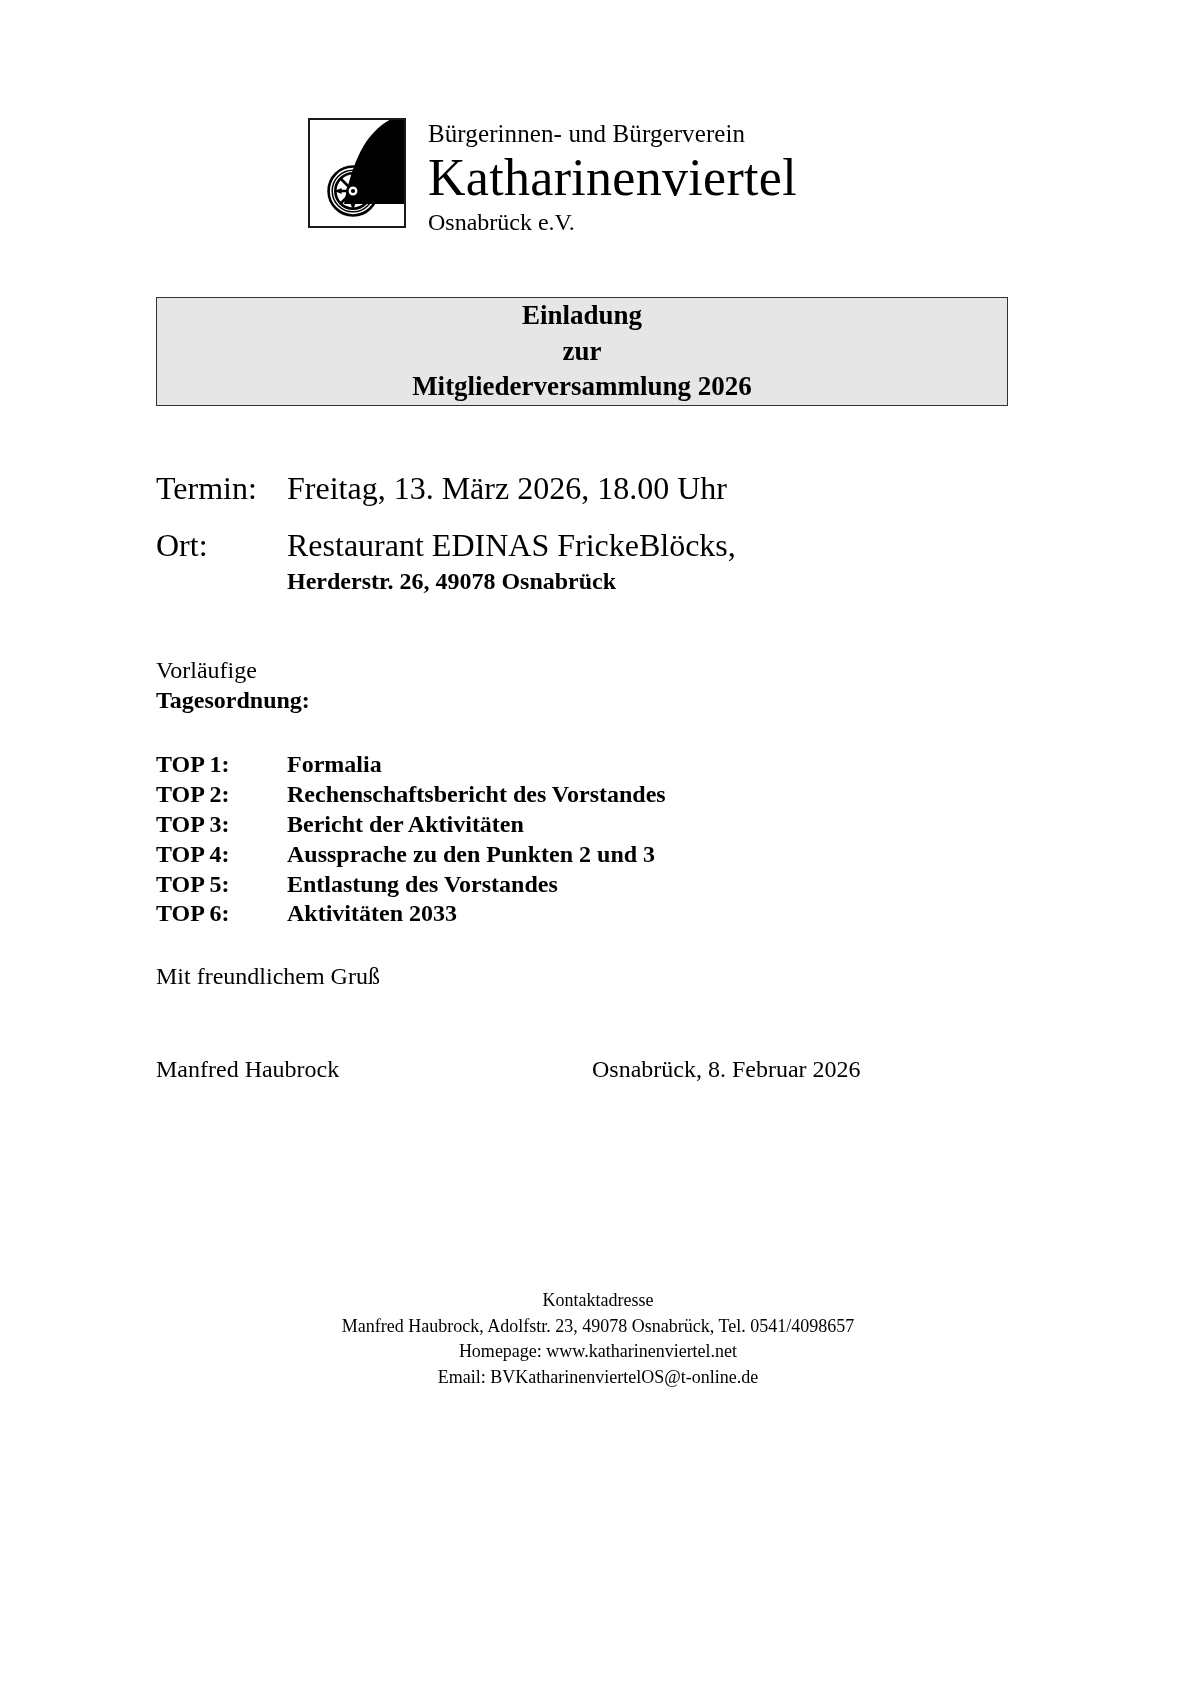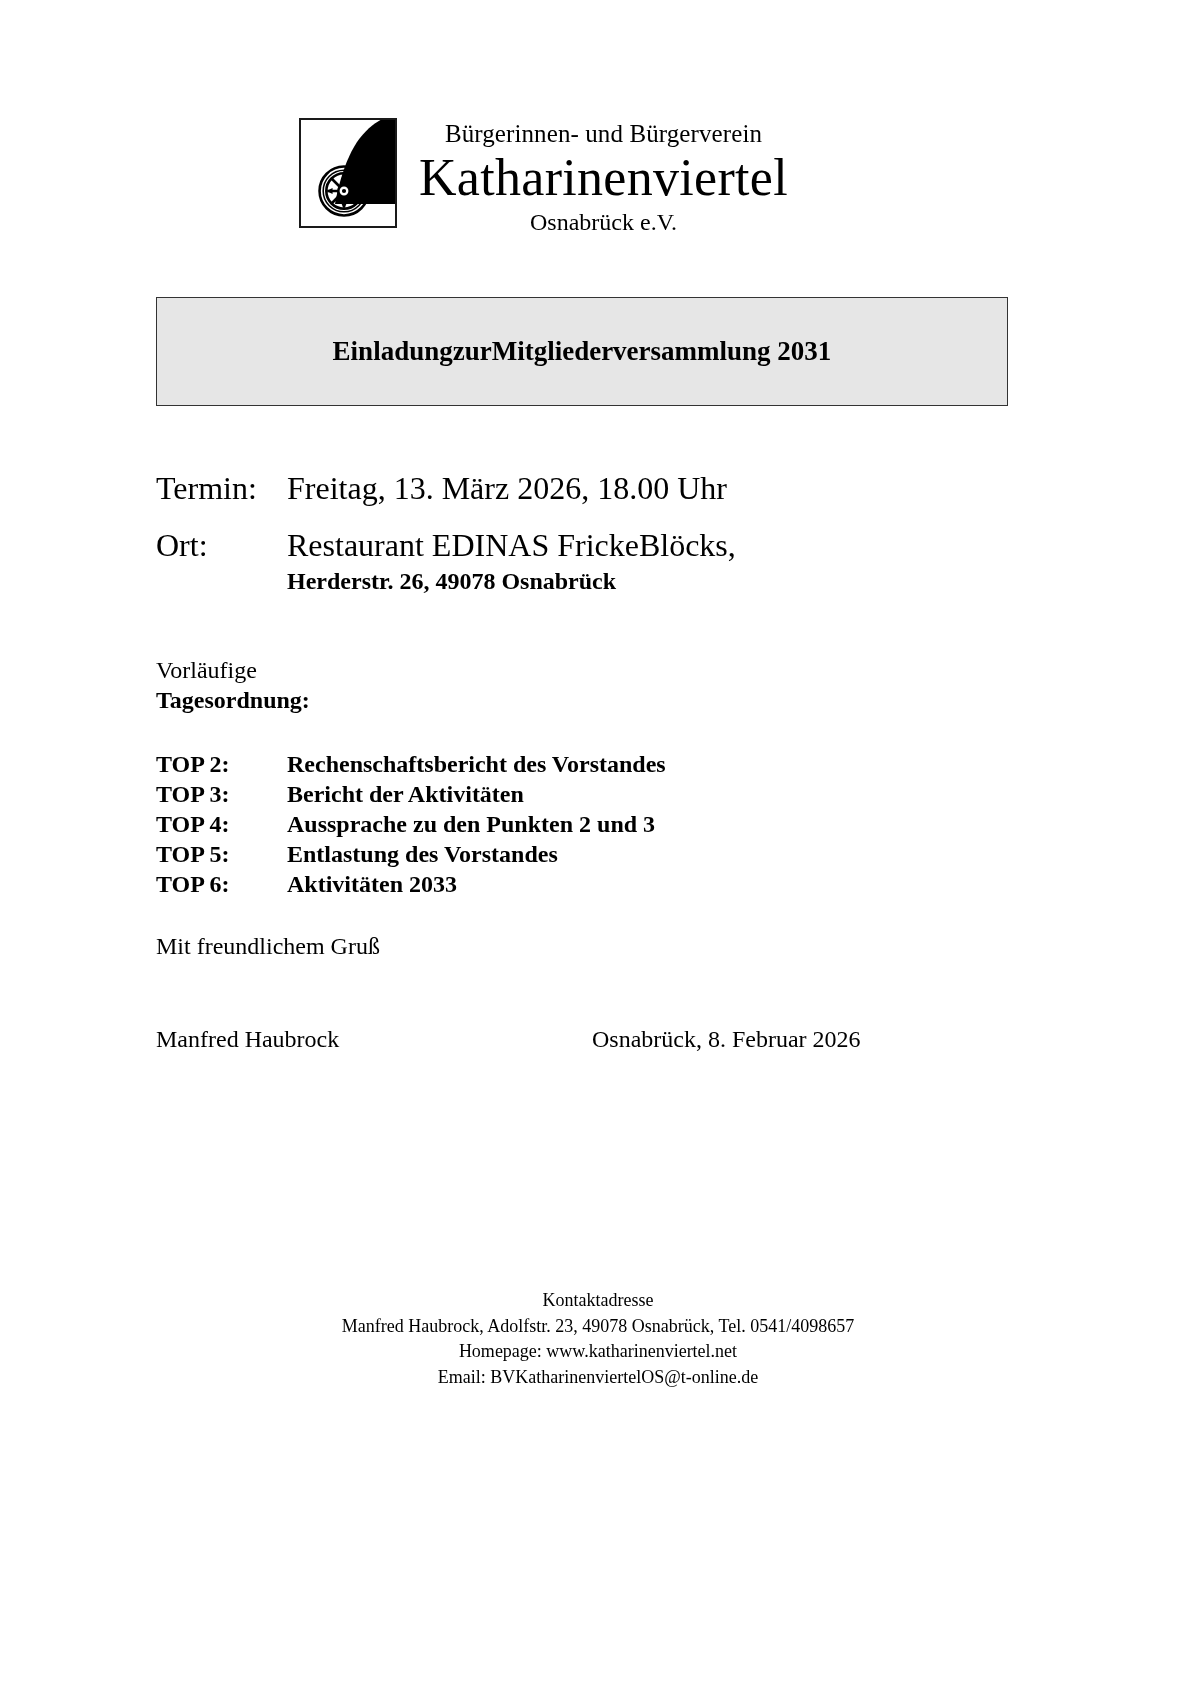--- a/index.html
+++ b/index.html
@@ -20,25 +20,24 @@
     position: absolute;
     inset: 0;
     width: 1190px;
     height: 1684px;
     background: #ffffff;
   }
 
   
   .letterhead {
     position: absolute;
-    left: 299px;
+    left: 308px;
     top: 118px;
     display: flex;
     align-items: flex-start;
-    text-align: center;
   }
 
   .logo-mark {
     position: relative;
     width: 98px;
     height: 110px;
     flex: 0 0 auto;
     border: 2px solid #1a1a1a;
     background: #ffffff;
     overflow: hidden;
@@ -91,21 +90,21 @@
   .title-box {
     position: absolute;
     left: 156px;
     top: 297px;
     width: 852px;
     height: 109px;
     box-sizing: border-box;
     border: 1px solid #333333;
     background: #e6e6e6;
     display: flex;
-    flex-direction: row;
+    flex-direction: column;
     align-items: center;
     justify-content: center;
     font-weight: bold;
     font-size: 27px;
     line-height: 1.33;
   }
   .title-box div { white-space: nowrap; }
 
   
   .body-block {
@@ -209,21 +208,21 @@
     <div class="logo-text">
       <div class="logo-line-top">Bürgerinnen- und Bürgerverein</div>
       <div class="logo-line-main">Katharinenviertel</div>
       <div class="logo-line-sub">Osnabrück e.V.</div>
     </div>
   </div>
 
   <div class="title-box">
     <div>Einladung</div>
     <div>zur</div>
-    <div>Mitgliederversammlung 2031</div>
+    <div>Mitgliederversammlung 2026</div>
   </div>
 
   <div class="body-block">
 
     <div class="meta-row">
       <div class="meta-label">Termin:</div>
       <div class="meta-value">Freitag, 13. März 2026, 18.00 Uhr</div>
     </div>
 
     <div class="meta-row">
@@ -232,20 +231,24 @@
     </div>
 
     <div class="meta-value-indent">Herderstr. 26, 49078 Osnabrück</div>
 
     <div class="agenda-head">
       <div class="light">Vorläufige</div>
       <div class="strong">Tagesordnung:</div>
     </div>
 
     <div class="top-list">
+      <div class="top-row">
+        <div class="top-num">TOP 1:</div>
+        <div class="top-label">Formalia</div>
+      </div>
       <div class="top-row">
         <div class="top-num">TOP 2:</div>
         <div class="top-label">Rechenschaftsbericht des Vorstandes</div>
       </div>
       <div class="top-row">
         <div class="top-num">TOP 3:</div>
         <div class="top-label">Bericht der Aktivitäten</div>
       </div>
       <div class="top-row">
         <div class="top-num">TOP 4:</div>

